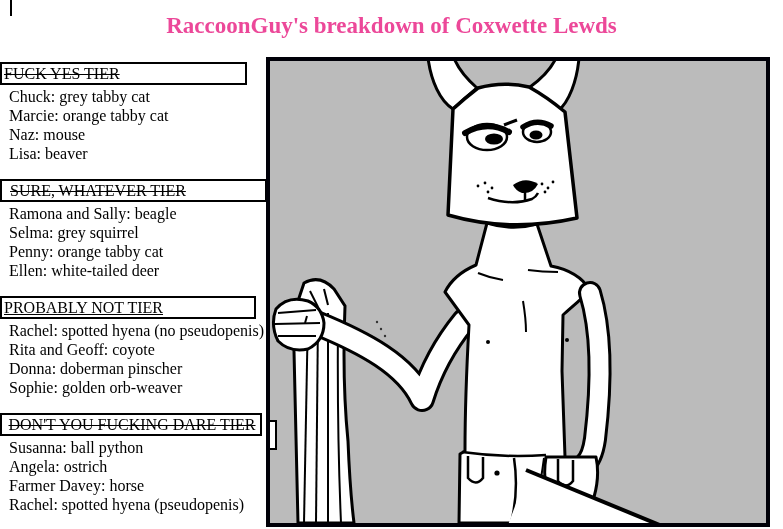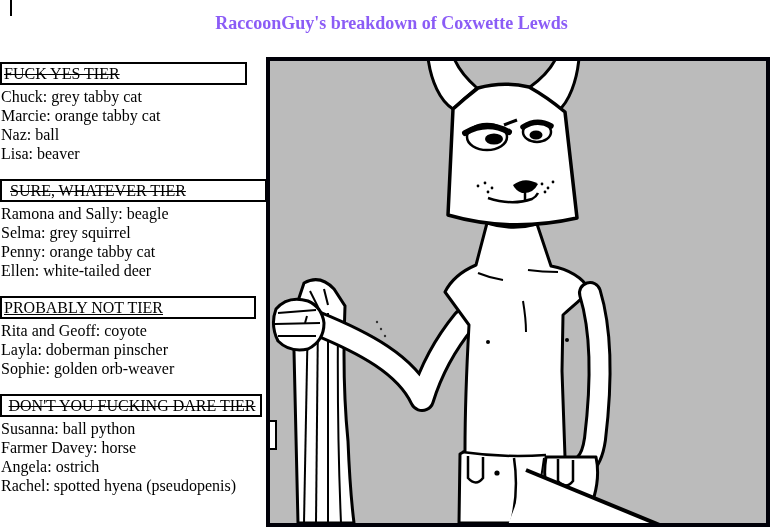--- a/index.html
+++ b/index.html
@@ -9,21 +9,21 @@
     font-family:"Liberation Serif","DejaVu Serif",serif;
     position:relative;
     overflow:hidden;
   }
   .corner-mark{
     position:absolute;left:10px;top:0;width:2px;height:16px;background:#000;
   }
   .page-title{
     position:absolute;top:13px;left:0;width:783px;
     text-align:center;
-    font-size:18px;font-weight:bold;color:#8b5cf6;
+    font-size:23px;font-weight:bold;color:#ec4899;
     letter-spacing:0px;
     margin:0;
   }
   .tier-list{
     position:absolute;left:0;top:62px;width:262px;
   }
   .tier-section{margin-bottom:16px;}
   .tier-header-box{
     border:2px solid #000;
     height:19px;line-height:19px;
@@ -34,21 +34,21 @@
     box-sizing:content-box;
   }
   .tier-section.strike .tier-header-label{
     text-decoration:line-through;
     text-decoration-thickness:1px;
     margin-top:12px;
   }
   .tier-items{margin:2px 0 0 0;padding:0;list-style:none;}
   .tier-items li{
     font-size:16px;line-height:19px;
-    padding-left:1px;white-space:nowrap;
+    padding-left:9px;white-space:nowrap;
   }
   .panel{
     position:absolute;left:266px;top:57px;
     width:504px;height:470px;
     box-sizing:border-box;
     border:4px solid #000008;
     background:#bbbbbb;
   }
   .panel svg{display:block;}
 </style>
@@ -58,47 +58,48 @@
 <div class="corner-mark"></div>
 
 <h1 class="page-title">RaccoonGuy's breakdown of Coxwette Lewds</h1>
 
 <div class="tier-list">
     <div class="tier-section strike">
       <div class="tier-header-box" style="width: 241px;"><span class="tier-header-label">FUCK YES TIER</span></div>
       <ul class="tier-items">
         <li>Chuck: grey tabby cat</li>
         <li>Marcie: orange tabby cat</li>
-        <li>Naz: ball</li>
+        <li>Naz: mouse</li>
         <li>Lisa: beaver</li>
       </ul>
     </div>
     <div class="tier-section strike">
       <div class="tier-header-box" style="width: 255px; padding-left: 8px;"><span class="tier-header-label">SURE, WHATEVER TIER</span></div>
       <ul class="tier-items">
         <li>Ramona and Sally: beagle</li>
         <li>Selma: grey squirrel</li>
         <li>Penny: orange tabby cat</li>
         <li>Ellen: white-tailed deer</li>
       </ul>
     </div>
     <div class="tier-section">
       <div class="tier-header-box" style="width: 250px; text-decoration: underline;"><span class="tier-header-label">PROBABLY NOT TIER</span></div>
       <ul class="tier-items">
+        <li>Rachel: spotted hyena (no pseudopenis)</li>
         <li>Rita and Geoff: coyote</li>
-        <li>Layla: doberman pinscher</li>
+        <li>Donna: doberman pinscher</li>
         <li>Sophie: golden orb-weaver</li>
       </ul>
     </div>
     <div class="tier-section strike">
       <div class="tier-header-box" style="width: 256px; text-align: center;"><span class="tier-header-label">DON'T YOU FUCKING DARE TIER</span></div>
       <ul class="tier-items">
         <li>Susanna: ball python</li>
+        <li>Angela: ostrich</li>
         <li>Farmer Davey: horse</li>
-        <li>Angela: ostrich</li>
         <li>Rachel: spotted hyena (pseudopenis)</li>
       </ul>
     </div>
   </div>
 
 <div class="panel">
 <svg width="496" height="462" viewBox="0 0 496 462" role="img" aria-label="Crude cartoon drawing of a shirtless horned minotaur-like character with a bored half-lidded expression, one raised fist gripping a hanging towel, other hand tucked at hip pocket">
 
   <g>
     <path d="M34,222 Q50,213 64,228 L75,245 Q72,320 78,380 Q80,430 84,462 L28,462 Q26,360 24,290 Q23,255 28,240 Z" fill="#fff" stroke="#000" stroke-width="3"></path>

